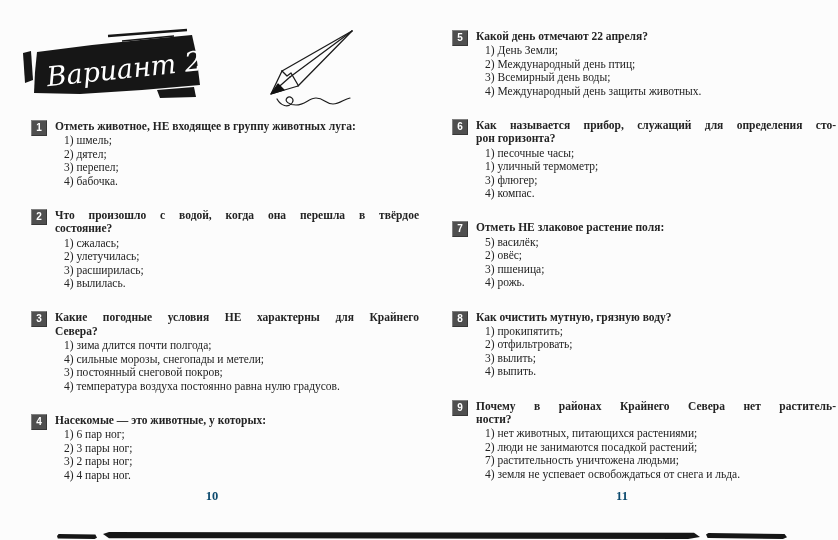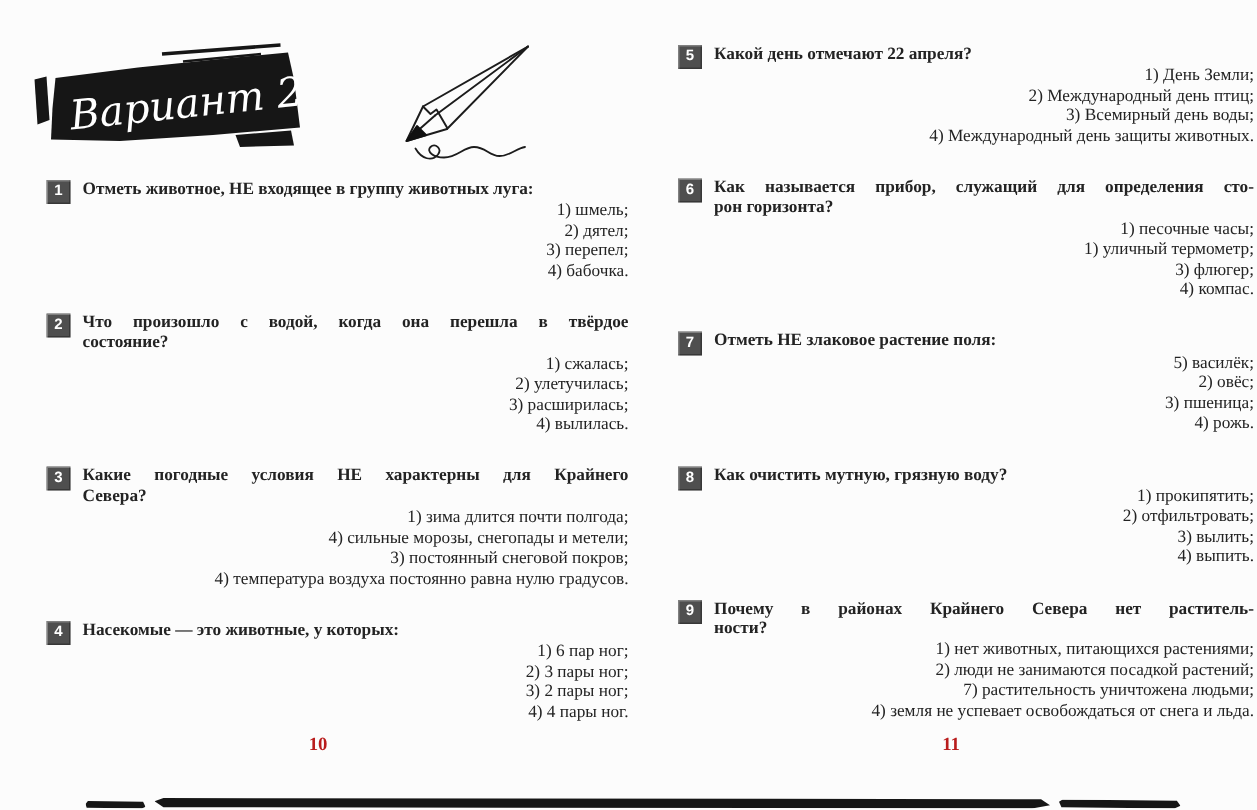--- a/index.html
+++ b/index.html
@@ -25,28 +25,28 @@
     background:#4f4f4f;color:#ffffff;
     font-family:"Liberation Sans",sans-serif;font-size:10px;font-weight:bold;line-height:16px;
     text-align:center;
     box-shadow:inset 1px 1px 0 rgba(255,255,255,.28), inset -1px -1px 0 rgba(0,0,0,.3);
   }
   .qbody{flex:1;min-width:0;}
   .qtitle{font-weight:bold;}
   .qtitle-line{text-align:justify;text-align-last:justify;}
   .qtitle-line:last-child{text-align-last:left;}
   .qopts{padding-left:9px;margin-top:1px;}
-  .qopt{text-align:right;}
+  .qopt{text-align:left;}
   
   .pagenum{
     position:absolute;top:490px;text-align:center;
-    font-weight:bold;font-size:12.5px;color:#b91c1c;
+    font-weight:bold;font-size:12.5px;color:#0c4a6e;
   }
   .pagenum.pn-left{left:31px;width:362px;}
-  .pagenum.pn-right{left:464px;width:340px;}
+  .pagenum.pn-right{left:452px;width:340px;}
   
   .brush-bar{position:absolute;background:#161616;}
   .brush-bar.b1{left:57px;top:534px;width:40px;height:5px;
     clip-path:polygon(0 40%,4% 0,96% 10%,100% 75%,94% 100%,2% 90%);}
   .brush-bar.b2{left:103px;top:532px;width:597px;height:7px;
     clip-path:polygon(0 30%,1% 0,99% 12%,100% 70%,98% 100%,1% 88%);}
   .brush-bar.b3{left:706px;top:533px;width:81px;height:6px;
     clip-path:polygon(0 25%,3% 0,97% 15%,100% 70%,95% 100%,2% 85%);}
 </style>
 </head>

